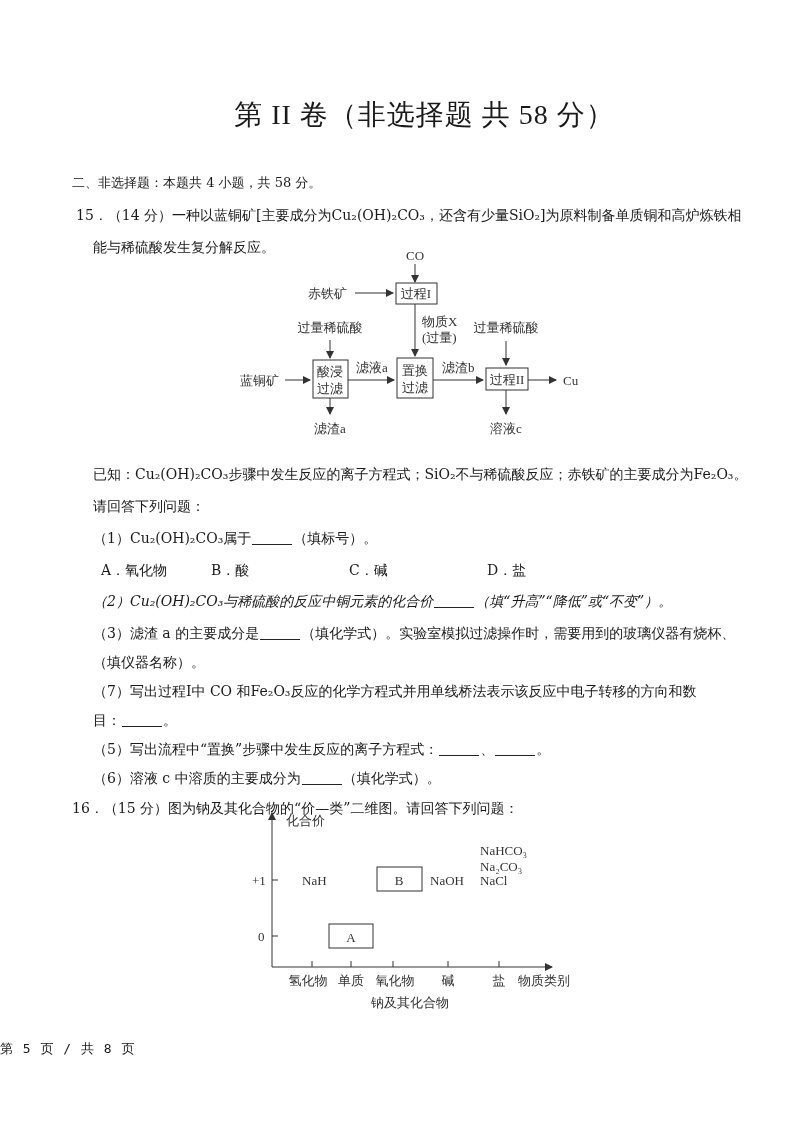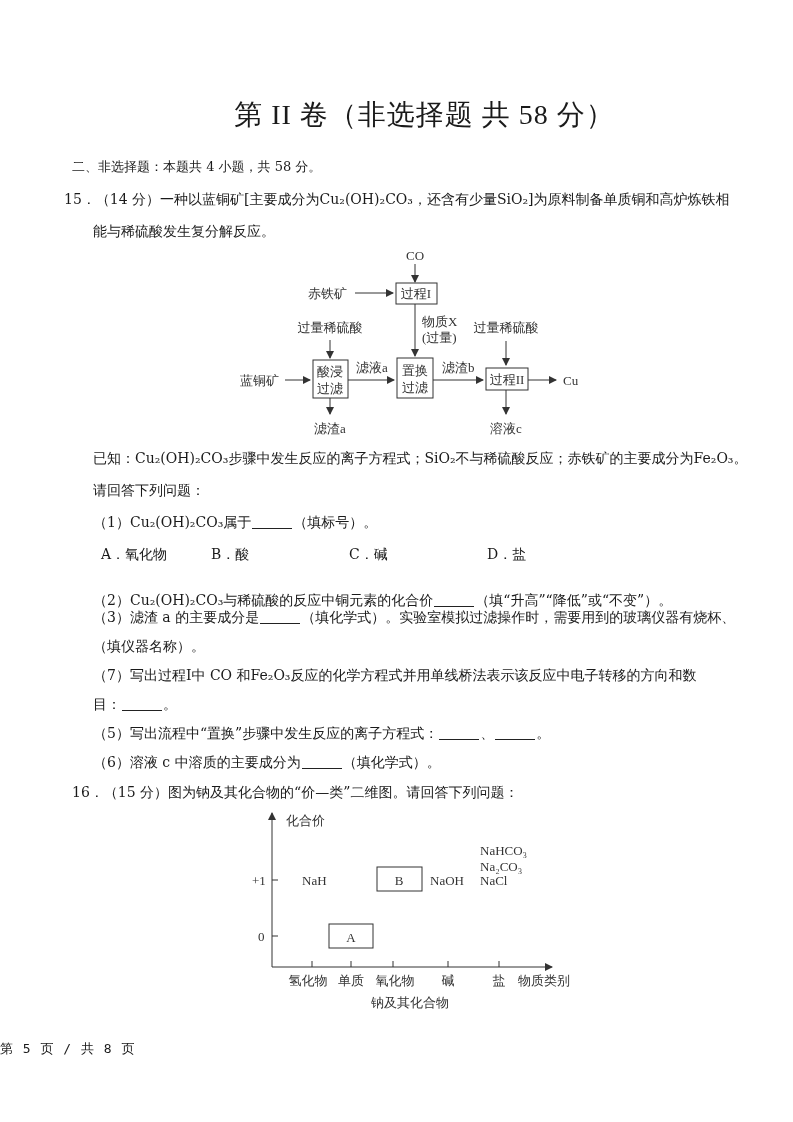--- a/index.html
+++ b/index.html
@@ -1,35 +1,35 @@
 <!DOCTYPE html>
 <html><head>
 <meta charset="utf-8">
 <style>
   html, body { margin:0; padding:0; background:#ffffff; }
   body { width:793px; height:1122px; position:relative; overflow:hidden;
          font-family:"DejaVu Serif","Liberation Serif",serif; color:#1a1a1a; }
   .abs { position:absolute; white-space:nowrap; }
   .title { left:0; width:793px; top:96px; text-align:center; font-size:28px;
            font-family:"Liberation Serif","DejaVu Serif",serif; letter-spacing:1px;margin-left:28px; }
-  .line { font-size:14px; line-height:20px; }
+  .line { font-size:14px; line-height:20px;margin-top:16px; }
   .blank { display:inline-block; width:40px; border-bottom:1px solid #222; height:14px; vertical-align:-2px; margin:0 1px; }
   .opt { display:inline-block; }
   svg text { font-family:"Liberation Serif","DejaVu Serif",serif; fill:#333; }
   .footer { left:0; width:634px; top:1040px; text-align:left; font-size:13px;
             font-family:"DejaVu Sans Mono","Liberation Mono",monospace; letter-spacing:1px; }
 </style>
 </head>
 <body>
 
 <div class="abs title">第 II 卷（非选择题  共 58 分）</div>
 
 <div class="abs line" style="left:72px;top:157px;font-size:13px;">二、非选择题：本题共 4 小题，共 58 分。</div>
 
-<div class="abs line" style="left:64px;top:189px;text-align:center;">
+<div class="abs line" style="left:76px;top:189px;text-align:center;">
   <span>15．</span><span>（14 分）</span><span>一种以蓝铜矿[主要成分为</span><span>Cu₂(OH)₂CO₃</span><span>，还含有少量</span><span>SiO₂</span><span>]为原料制备单质铜和高炉炼铁相</span>
 </div>
 <div class="abs line" style="left:93px;top:221px;">能与稀硫酸发生复分解反应。</div>
 
 <svg class="abs" style="left:230px;top:240px;" width="360" height="200">
   <defs>
     <marker id="ah" markerWidth="8" markerHeight="8" refX="7" refY="4" orient="auto">
       <path d="M0,0 L8,4 L0,8 Z" fill="#333"></path>
     </marker>
   </defs>
@@ -94,21 +94,21 @@
   <span>（1）</span><span>Cu₂(OH)₂CO₃</span><span>属于</span><span class="blank"></span><span>（填标号）。</span>
 </div>
 
 <div class="abs line" style="left:93px;top:544px;width:520px;">
   <span class="opt" style="position:absolute;left:8px;">A．氧化物</span>
   <span class="opt" style="position:absolute;left:118px;">B．酸</span>
   <span class="opt" style="position:absolute;left:256px;">C．碱</span>
   <span class="opt" style="position:absolute;left:394px;">D．盐</span>
 </div>
 
-<div class="abs line" style="left:93px;top:590px;">
+<div class="abs line" style="left:93px;top:575px;font-style:italic;">
   <span>（2）</span><span>Cu₂(OH)₂CO₃</span><span>与稀硫酸的反应中铜元素的化合价</span><span class="blank"></span><span>（填“升高”“降低”或“不变”）。</span>
 </div>
 
 <div class="abs line" style="left:93px;top:607px;">
   <span>（3）滤渣 a 的主要成分是</span><span class="blank"></span><span>（填化学式）。实验室模拟过滤操作时，需要用到的玻璃仪器有烧杯、</span>
 </div>
 <div class="abs line" style="left:93px;top:636px;">（填仪器名称）。</div>
 
 <div class="abs line" style="left:93px;top:665px;">
   <span>（7）写出过程I中 CO 和</span><span>Fe₂O₃</span><span>反应的化学方程式并用单线桥法表示该反应中电子转移的方向和数</span>

